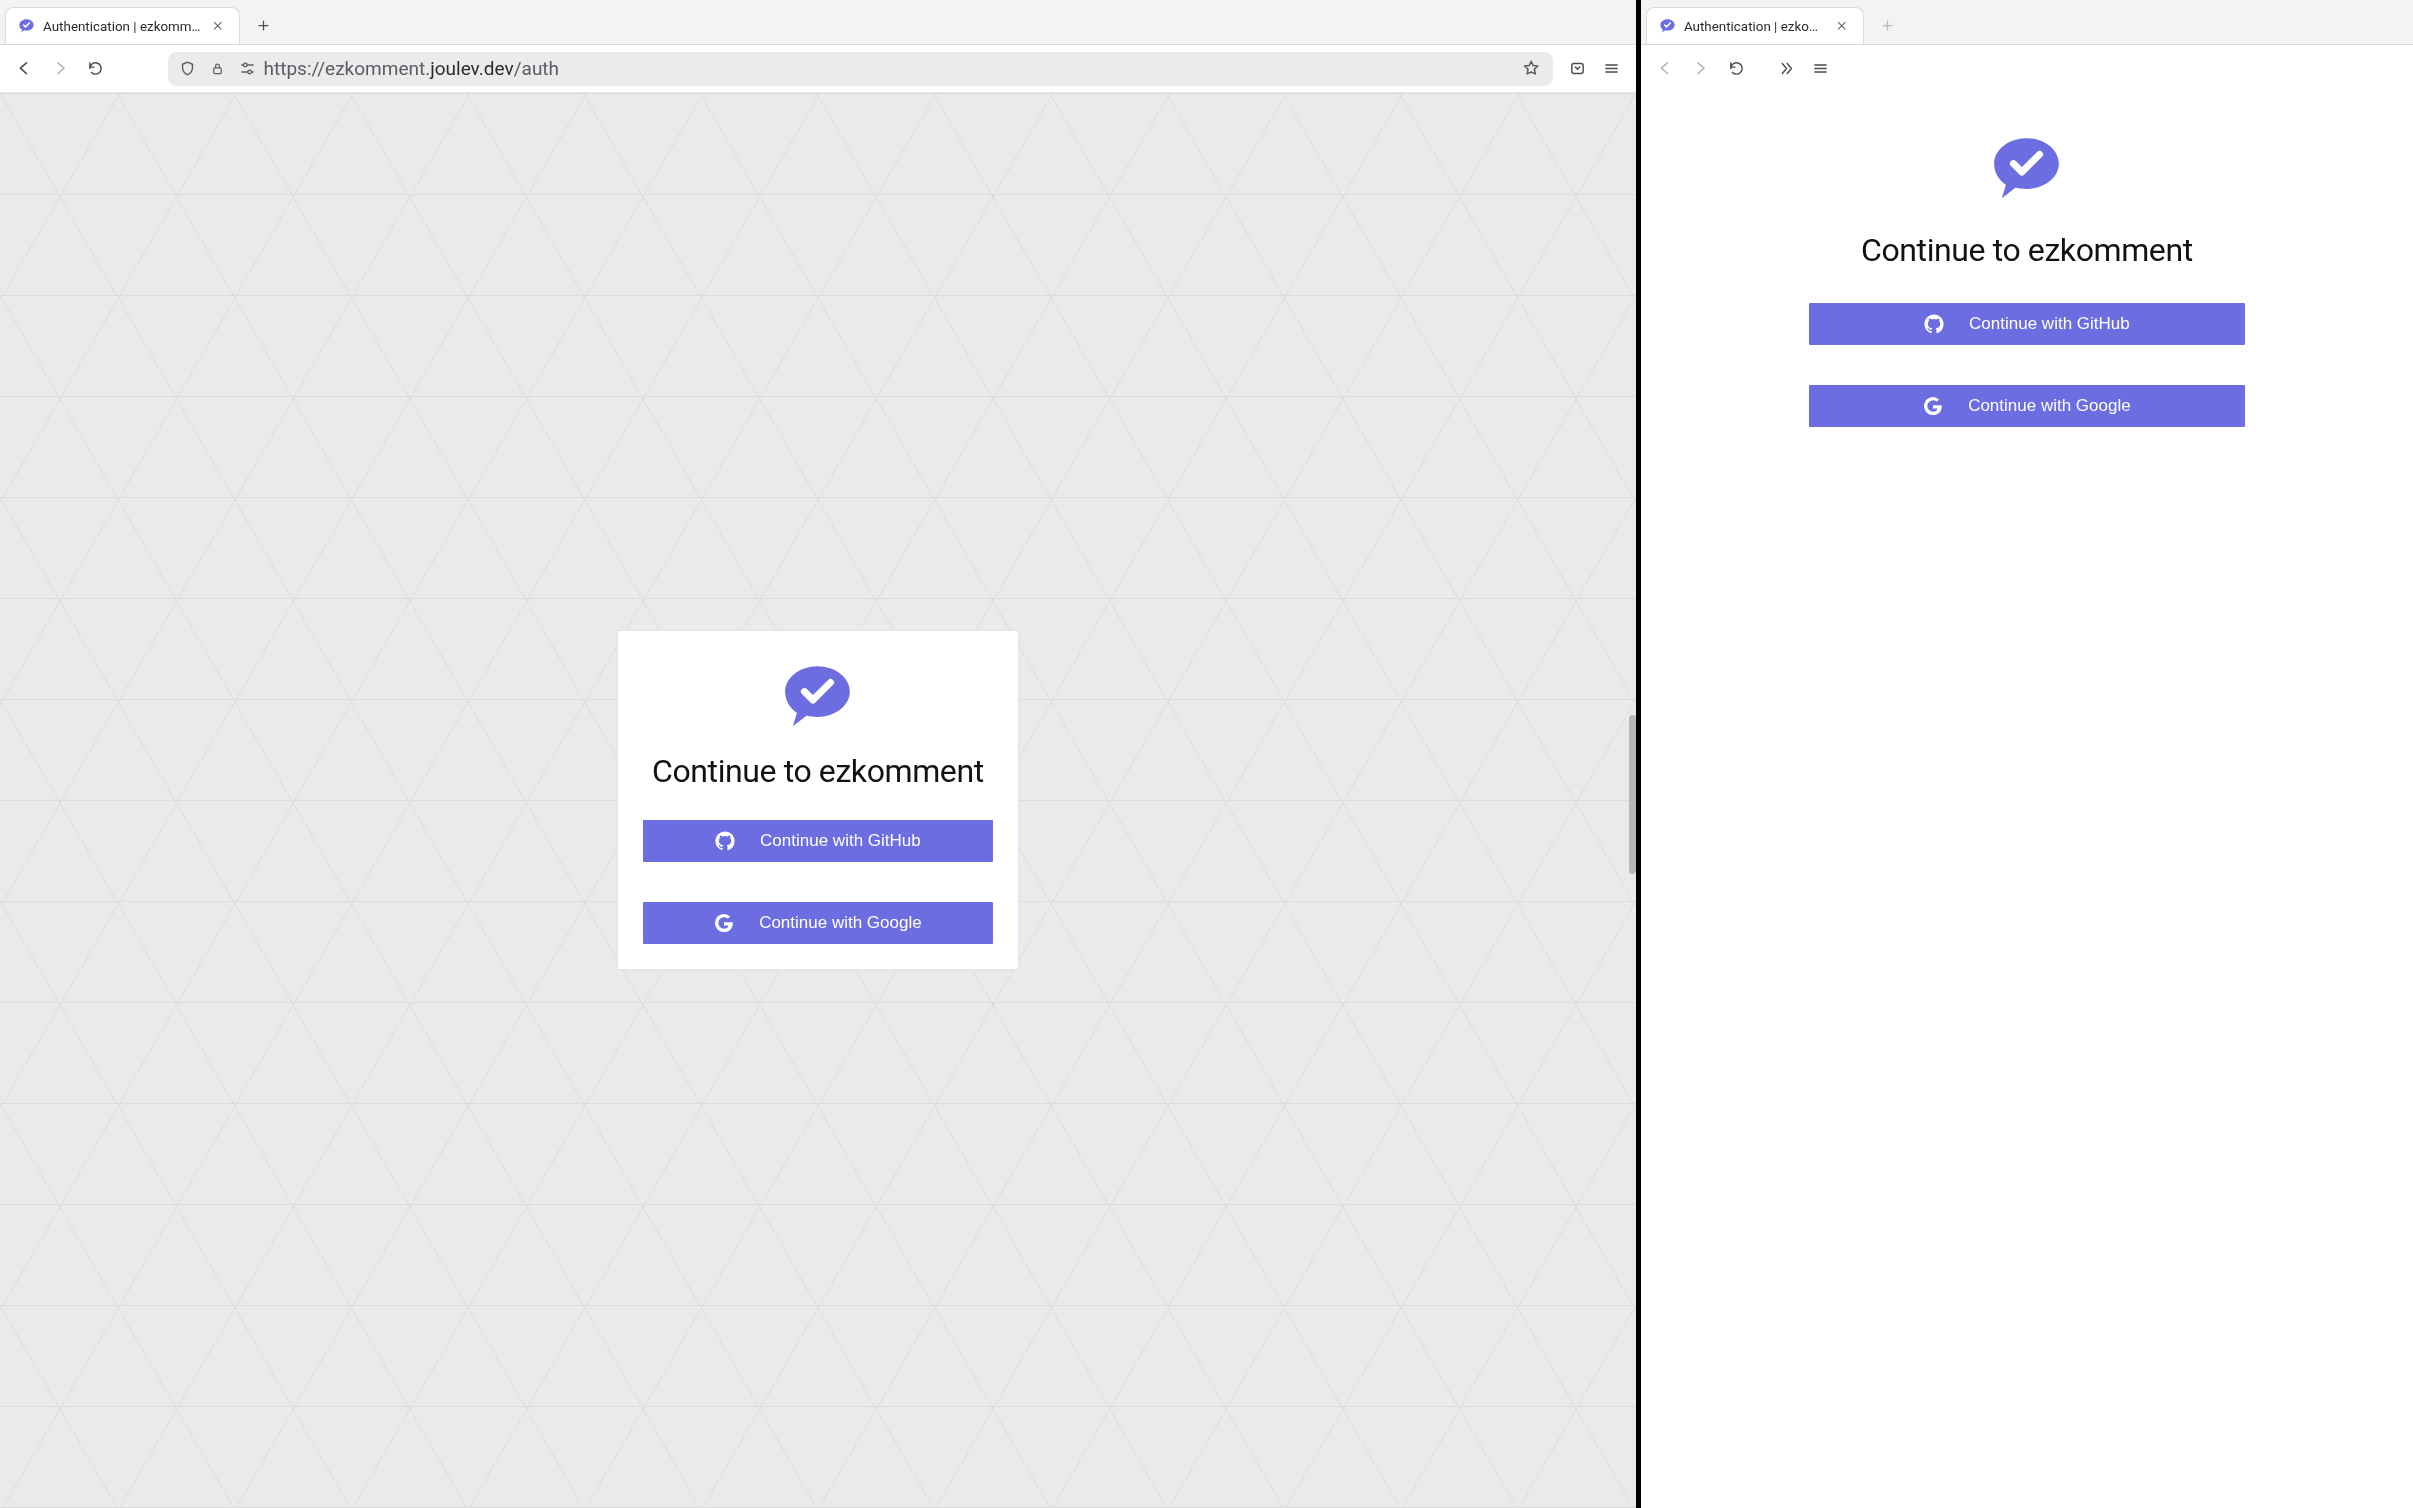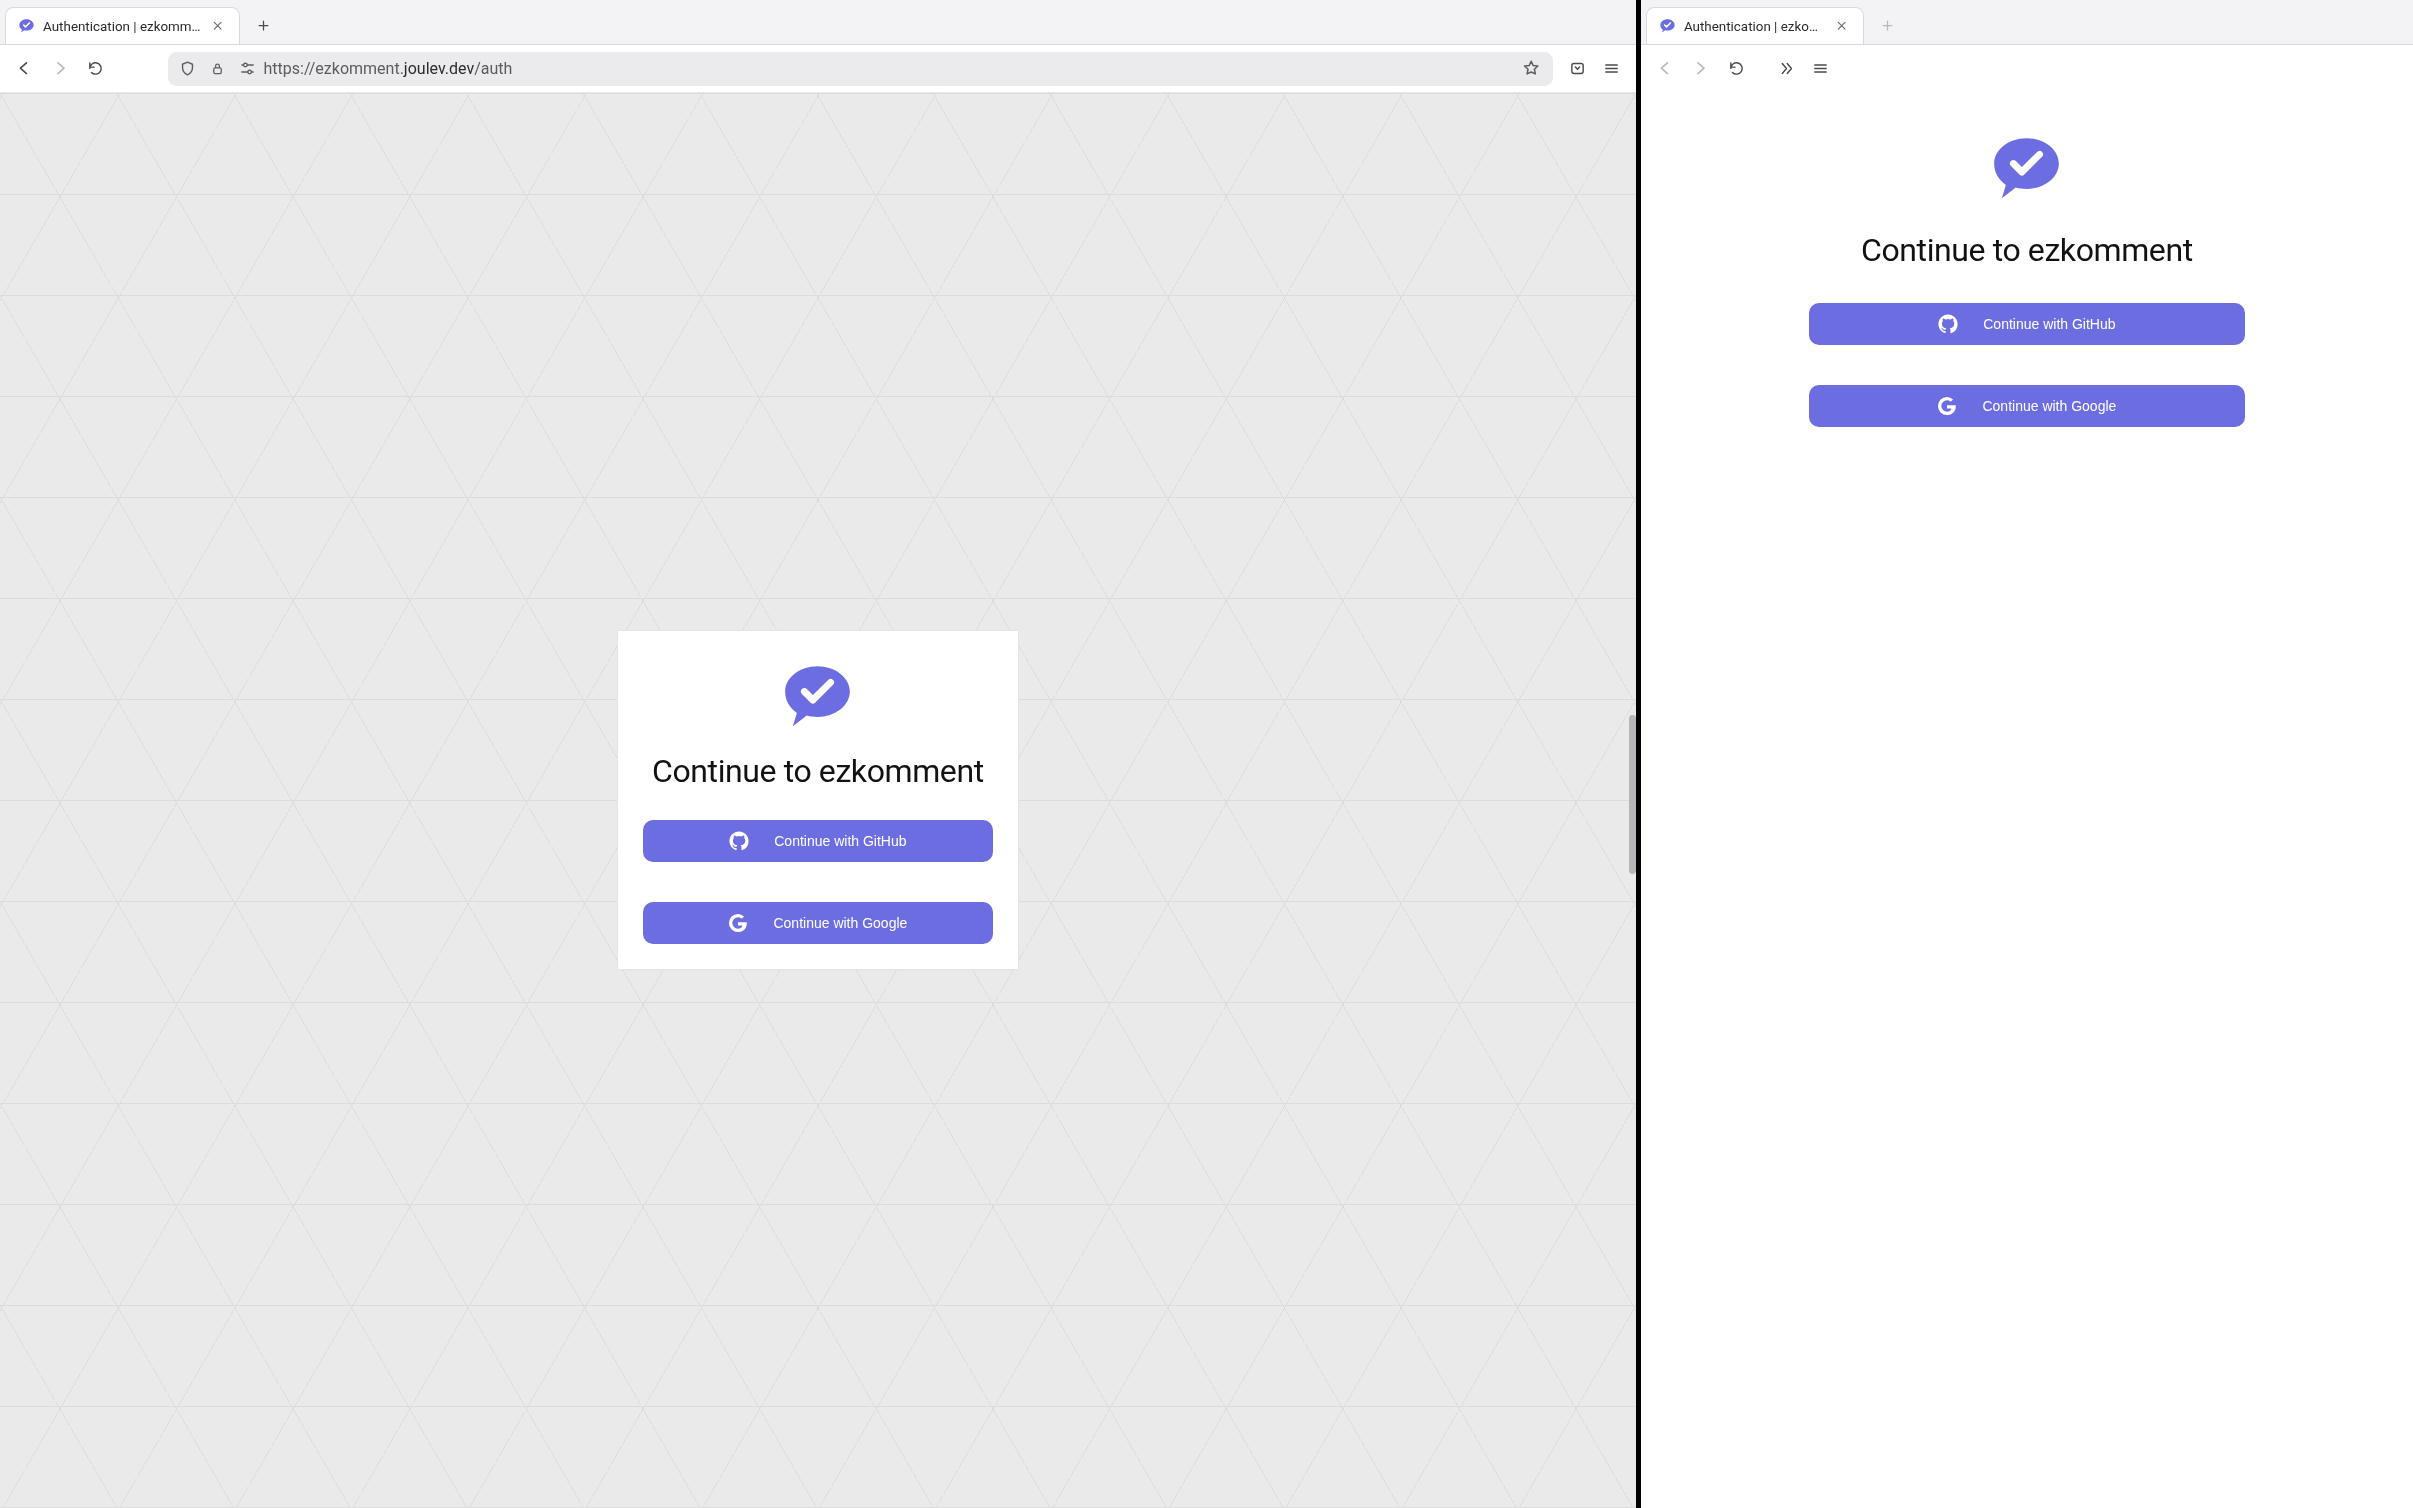--- a/index.html
+++ b/index.html
@@ -106,21 +106,21 @@
     gap: 1.7px;
     min-width: 0;
   }
   .url-wrap .mini {
     width: 28.5px; height: 28.5px;
     display: flex; align-items: center; justify-content: center;
     color: #5e5e62;
   }
   .url-text {
     flex: 1 1 auto;
-    font-size: 16px;
+    font-size: 19px;
     color: var(--text-gray);
     white-space: nowrap;
     overflow: hidden;
     text-overflow: clip;
     min-width: 0;
   }
   .url-text .strong { color: #2b2b2e; }
   .right-icons { display: flex; align-items: center; gap: 1.7px; margin-left: 5px; }
 
   
@@ -165,22 +165,22 @@
     color: #121214;
     margin: 15px 0 30px 0;
     letter-spacing: -0.4px;
   }
   .auth-btn {
     width: 100%;
     height: 42px;
     background: var(--brand);
     color: #fff;
     border: none;
-    border-radius: 10px;
-    font-size: 14px;
+    border-radius: 1px;
+    font-size: 17px;
     font-weight: 400;
     display: flex;
     align-items: center;
     justify-content: center;
     gap: 25px;
     cursor: pointer;
   }
   .auth-btn + .auth-btn { margin-top: 40px; }
   .auth-btn svg { width: 20px; height: 20px; }
 

